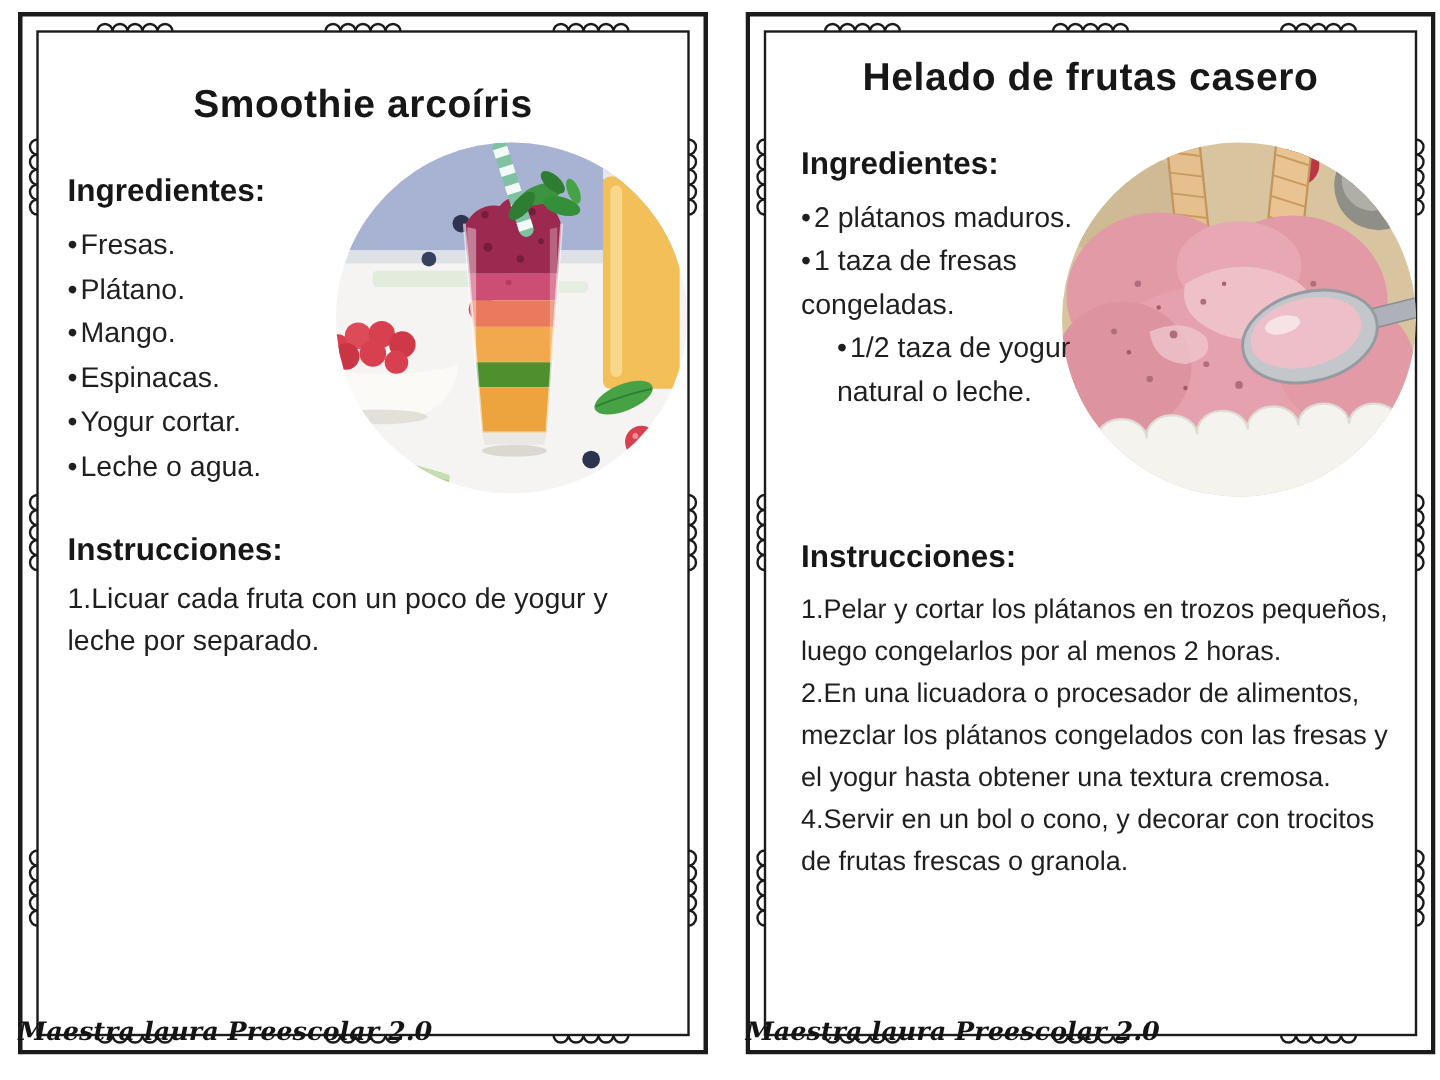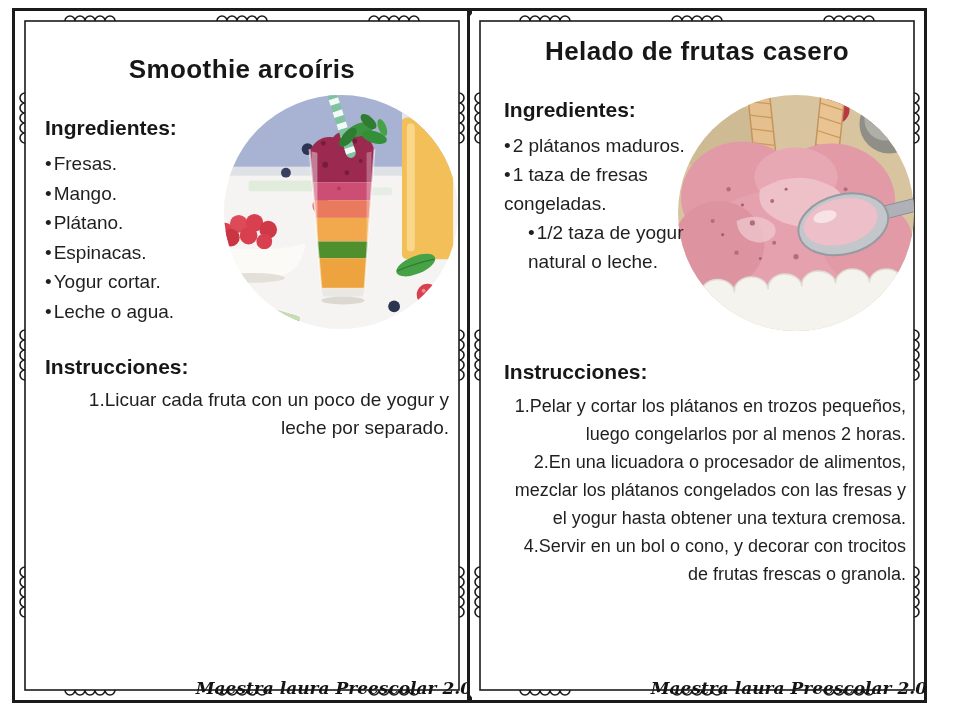--- a/index.html
+++ b/index.html
@@ -2,21 +2,21 @@
 <html><head>
 <meta charset="utf-8">
 <style>
   html,body{margin:0;padding:0;}
   body{
     width:960px;height:720px;position:relative;background:#ffffff;
     font-family:"Liberation Sans",sans-serif;color:#1f1f1f;overflow:hidden;
   }
   .card{position:absolute;top:8px;width:460px;height:695px;background:#fff;}
   #card0{left:12px;border-radius:13px;}
-  #card1{left:467px;border-radius:18px;}
+  #card1{left:497px;border-radius:18px;}
   .frame{position:absolute;left:0;top:0;width:460px;height:695px;pointer-events:none;}
   .title{
     position:absolute;left:0;right:0;margin:0;text-align:center;
     font-weight:700;letter-spacing:.4px;color:#171717;
   }
   #card0 .title{top:46px;font-size:26px;}
   #card1 .title{top:28px;font-size:26px;}
   .photo{position:absolute;border-radius:50%;overflow:hidden;}
   #card0 .photo{left:211px;top:86px;width:236px;height:236px;}
   #card1 .photo{left:210px;top:86px;width:238px;height:238px;}
@@ -31,23 +31,23 @@
   #card1 .ingredients{left:37px;top:123px;line-height:29px;width:185px;}
   .ingredients li::before{content:"\2022";margin-right:2px;}
   #card0 .ingredients li{white-space:nowrap;}
   #card1 .ingredients li:nth-child(1){white-space:nowrap;}
   #card1 .ingredients li:nth-child(2){max-width:165px;}
   #card1 .ingredients li:nth-child(3){max-width:172px;margin-left:24px;}
   #card1 .ingredients li:nth-child(4){max-width:150px;}
   .instructions{position:absolute;}
   #card0 .instructions{left:33px;top:378px;width:404px;font-size:19px;line-height:27.5px;}
   #card1 .instructions{left:37px;top:384px;width:402px;font-size:18px;line-height:28px;}
-  .instructions p{margin:0;text-align:right;}
+  .instructions p{margin:0;}
   .footer{
-    position:absolute;left:0;right:0;bottom:5px;text-align:right;
+    position:absolute;left:0;right:0;bottom:5px;text-align:left;
     font-family:"DejaVu Serif",serif;font-style:italic;font-weight:700;font-size:17px;color:#141414;
   }
 </style>
 </head>
 <body>
 
 <section class="card" id="card0">
   <svg class="frame" viewBox="0 0 460 695">
     <rect x="1.5" y="1.5" width="457" height="692" fill="none" stroke="#1b1b1b" stroke-width="3"></rect>
     <rect x="13" y="13" width="434" height="669" fill="none" stroke="#1b1b1b" stroke-width="1.6"></rect>
@@ -128,22 +128,22 @@
         <circle cx="212" cy="206" r="2" fill="#ee8b96"></circle>
         <circle cx="174" cy="216" r="6" fill="#2c3550"></circle>
         <circle cx="227" cy="227" r="7" fill="#2c3550"></circle>
       </g>
     </svg>
   </div>
 
   <h2 class="heading ing-h">Ingredientes:</h2>
   <ul class="ingredients">
     <li>Fresas.</li>
+    <li>Plátano.</li>
     <li>Mango.</li>
-    <li>Plátano.</li>
     <li>Espinacas.</li>
     <li>Yogur cortar.</li>
     <li>Leche o agua.</li>
   </ul>
 
   <h2 class="heading inst-h">Instrucciones:</h2>
   <div class="instructions">
     <p>1.Licuar cada fruta con un poco de yogur y leche por separado.</p>
   </div>
 

